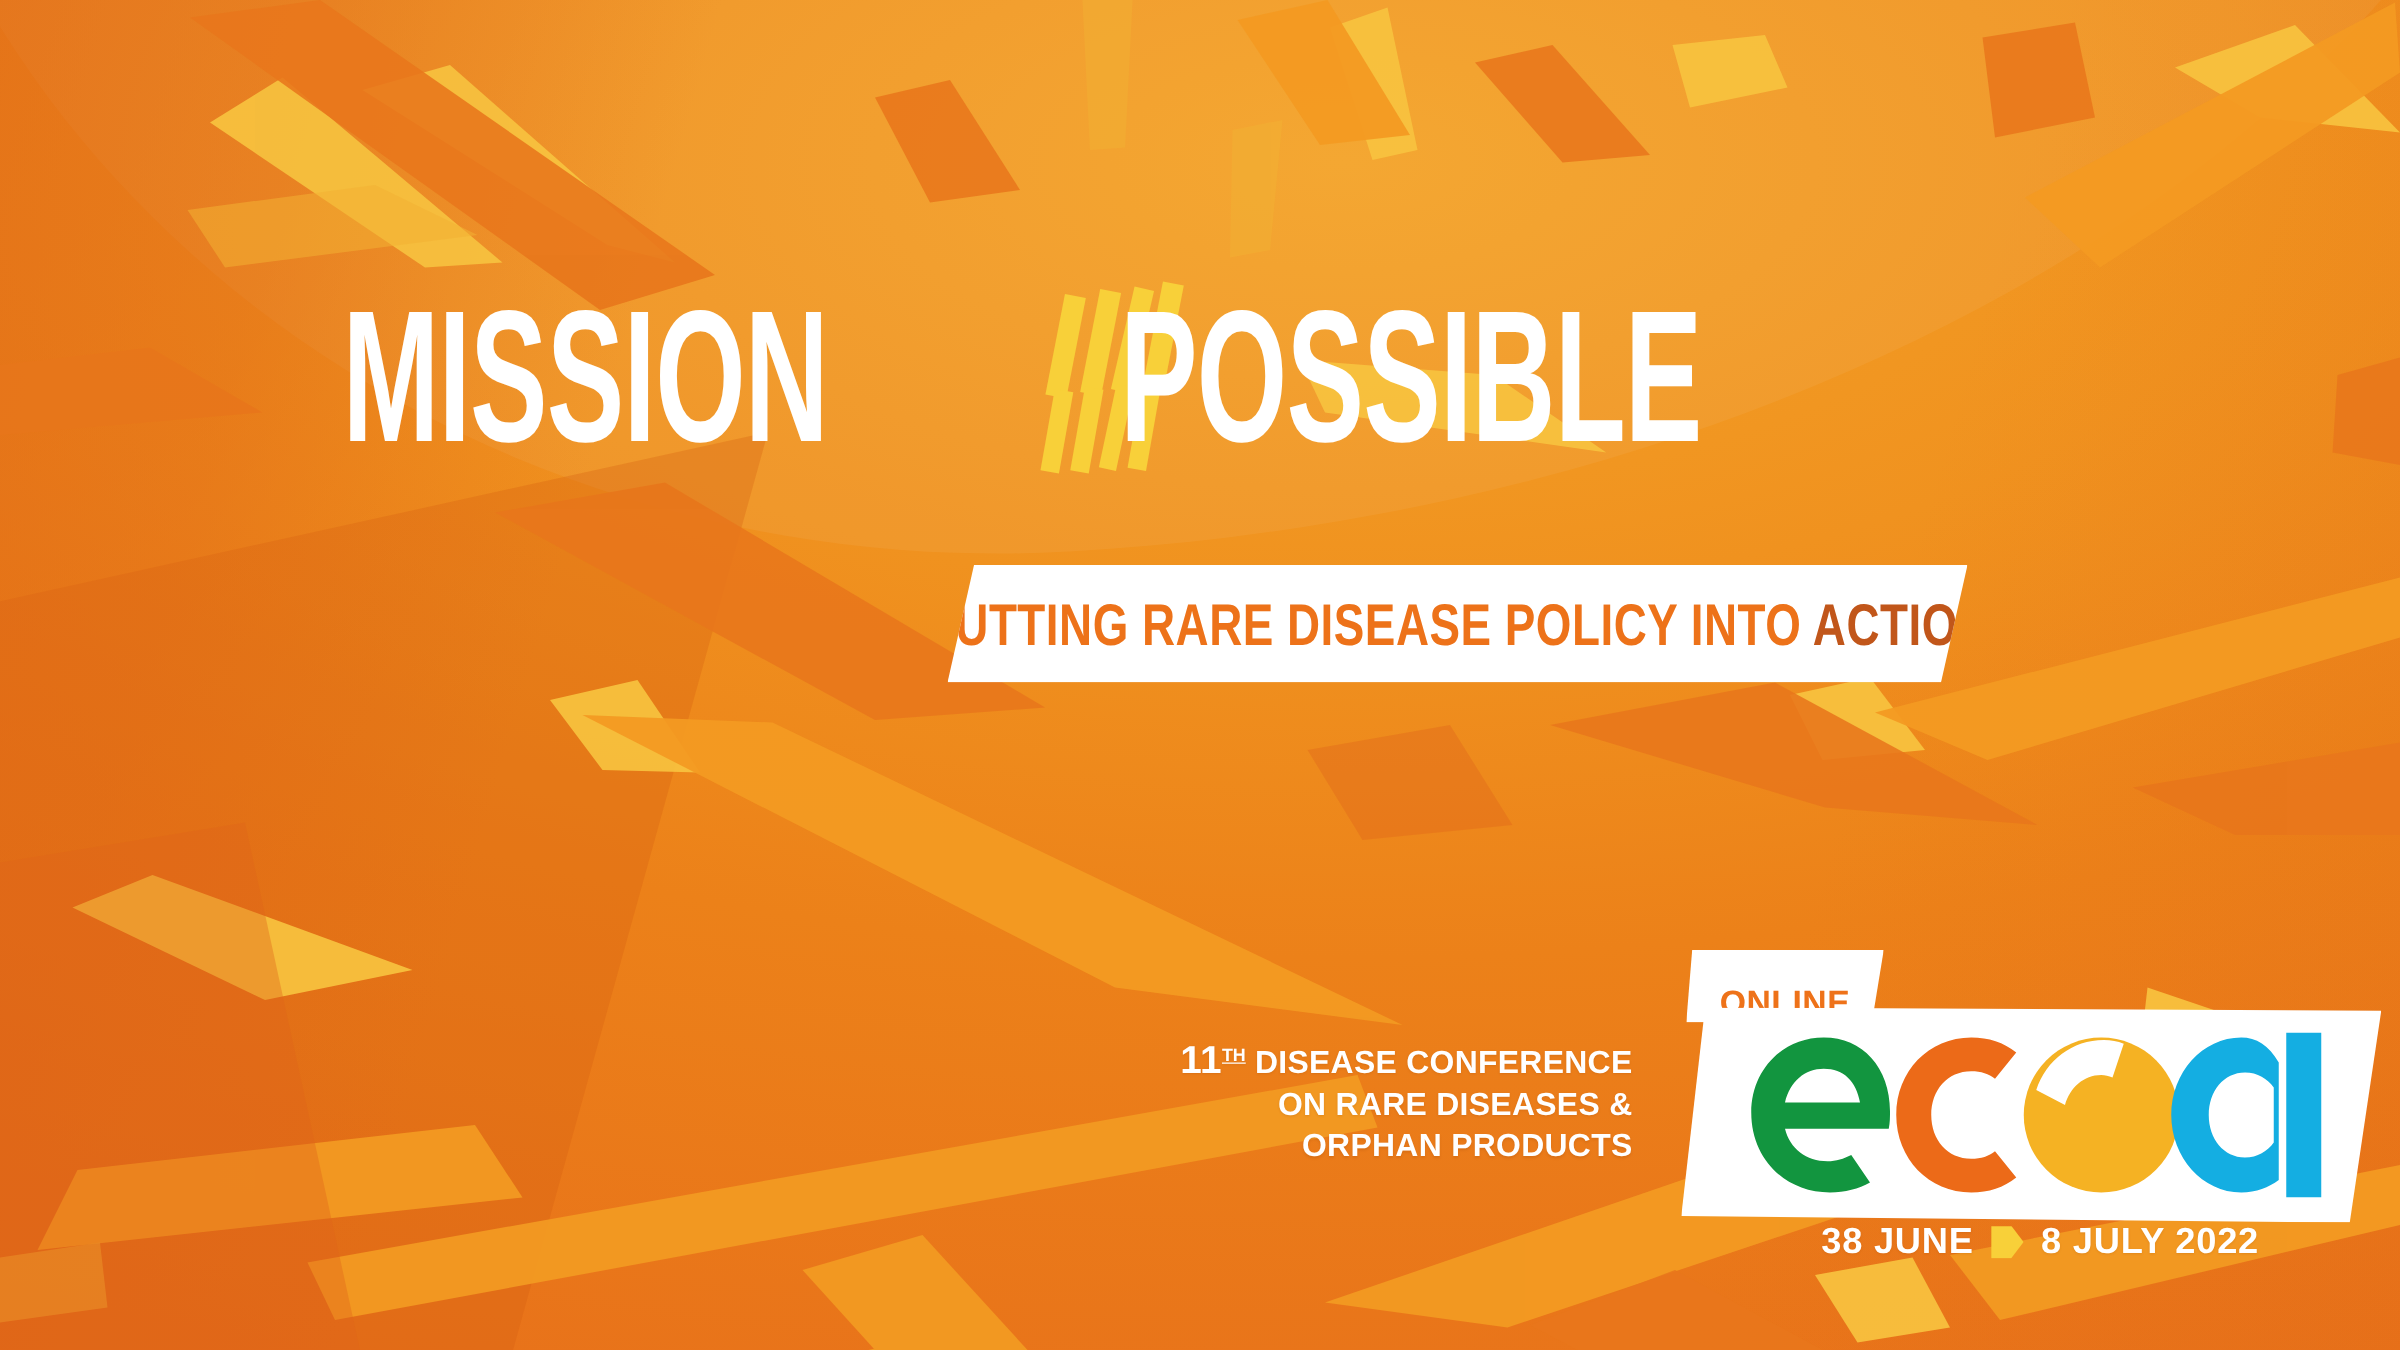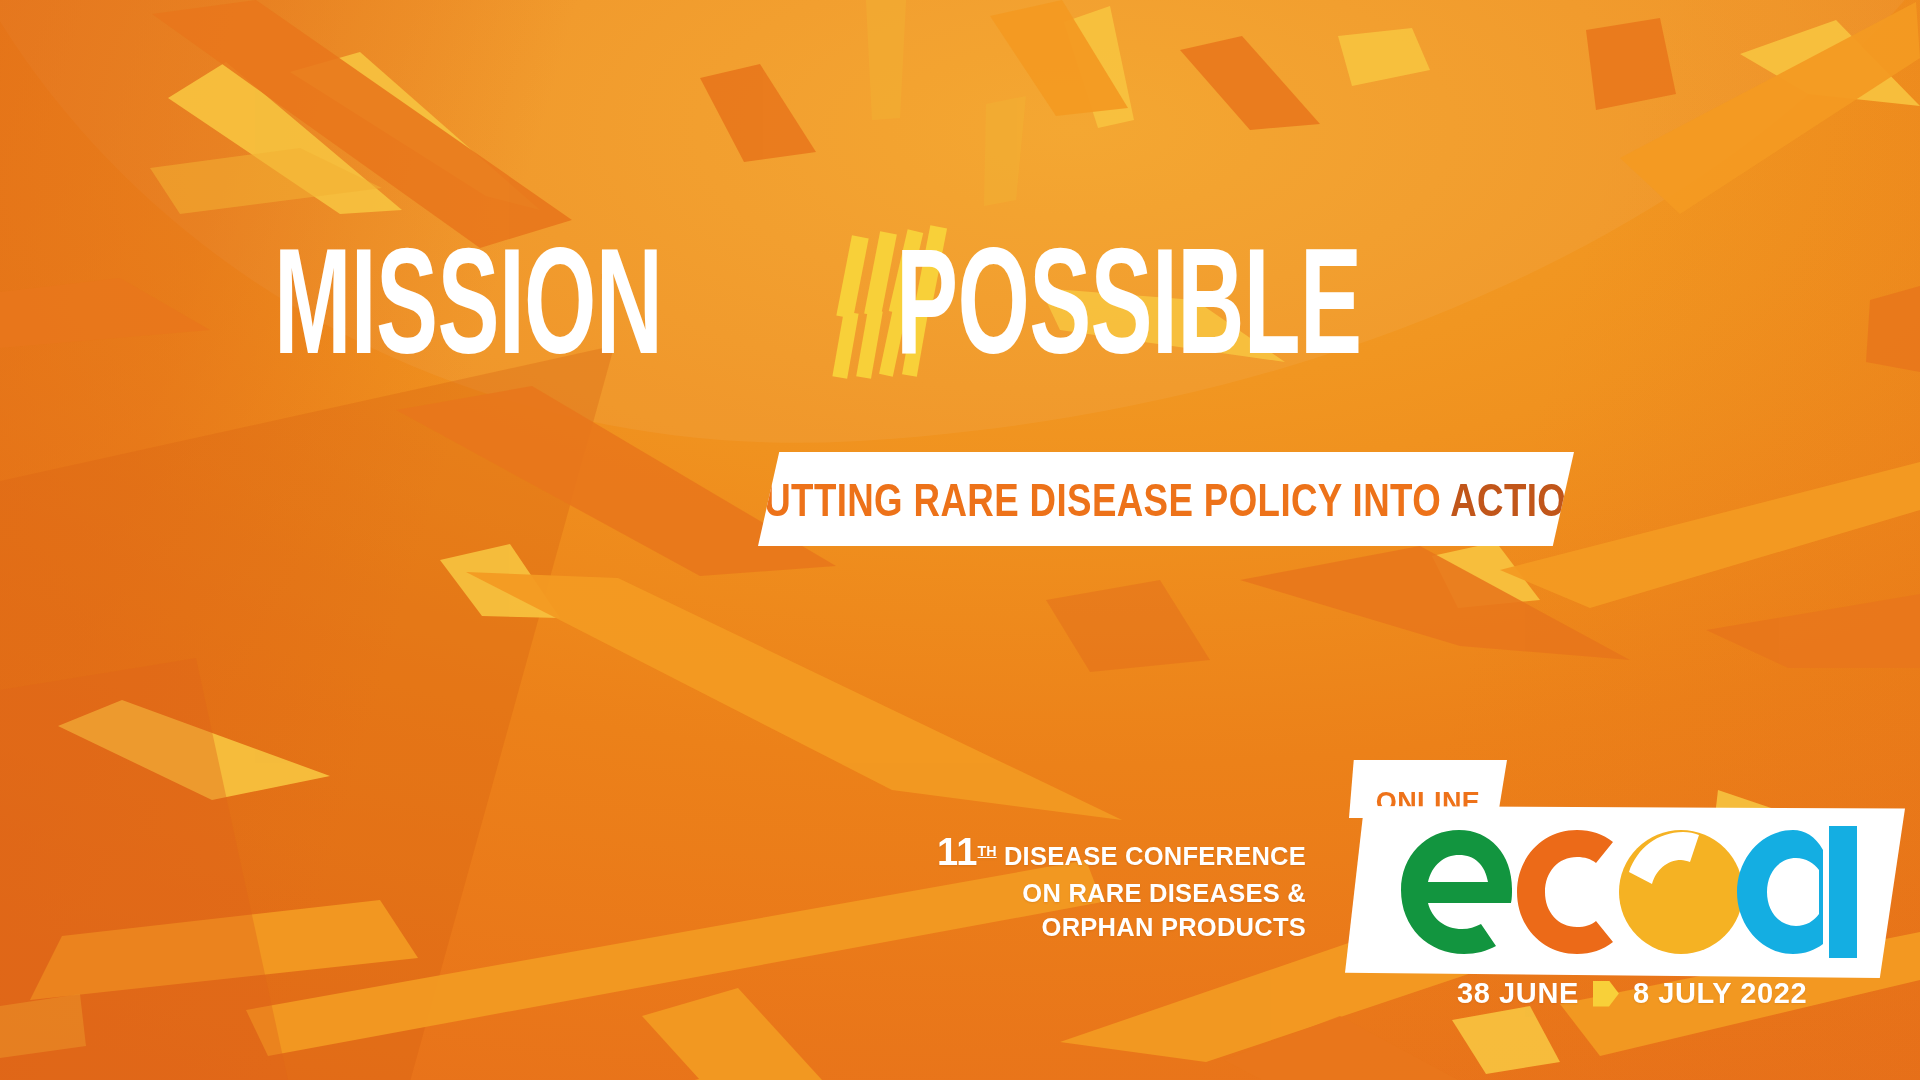--- a/index.html
+++ b/index.html
@@ -105,21 +105,21 @@
     position:absolute;
     right:614px;top:828px;
     text-align:right;
     color:#ffffff;
     font-weight:700;
     font-size:25.5px;
     line-height:1.30;
     letter-spacing:0.25px;
     text-shadow:0 1px 2px rgba(140,60,0,0.18);
   }
-  .conf .num{font-size:38px;margin-left:39px;}
+  .conf .num{font-size:31px;margin-left:39px;}
   .conf sup{font-size:0.56em;vertical-align:super;letter-spacing:0;text-decoration:underline;}
 
   
   .online-tab{
     position:absolute;
     left:1349px;top:760px;
     width:158px;height:58px;
     background:#ffffff;
     clip-path:polygon(3% 0%, 100% 0%, 94% 100%, 0% 100%);
     display:flex;align-items:flex-end;justify-content:center;

